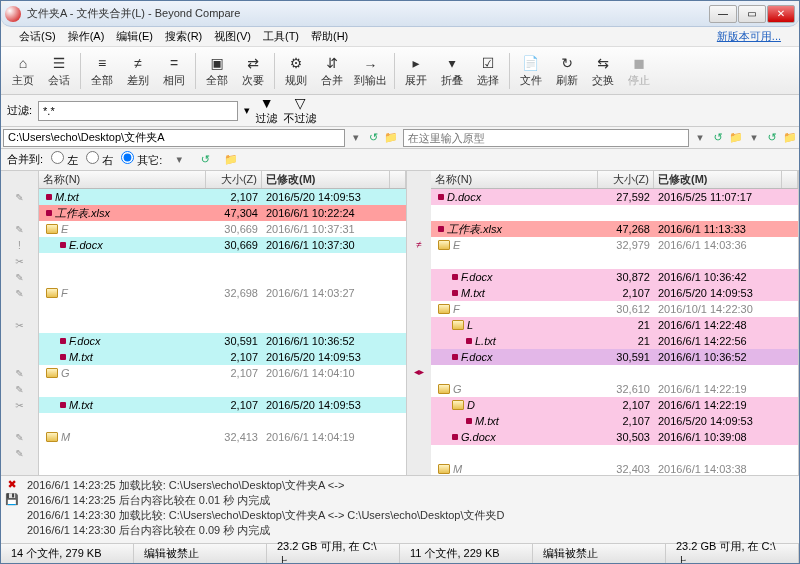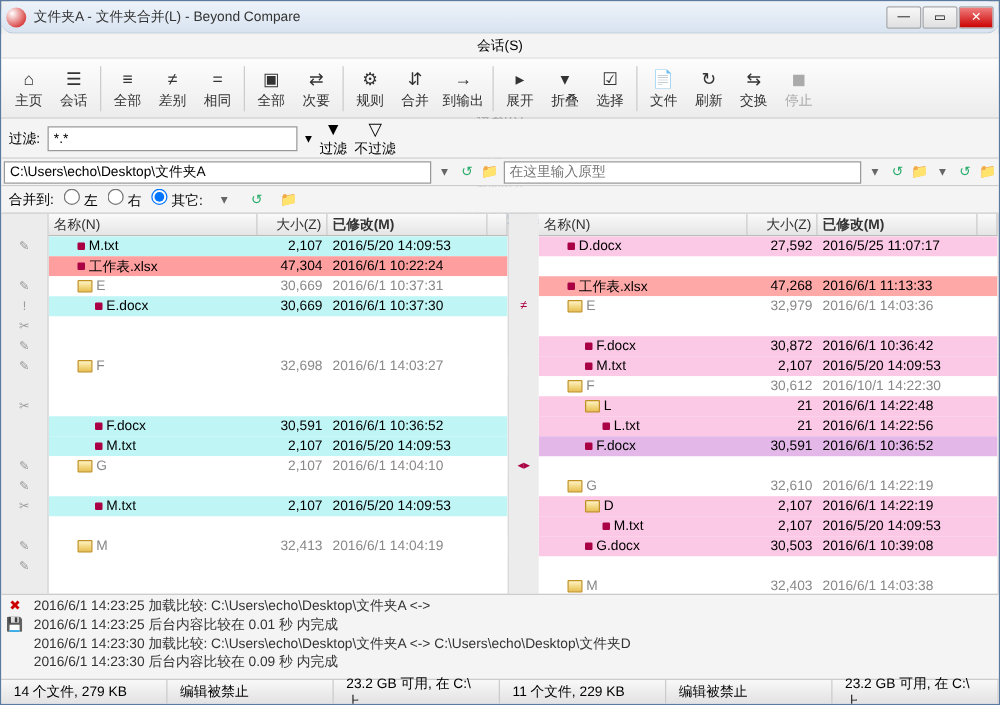--- a/index.html
+++ b/index.html
@@ -3,21 +3,21 @@
 <meta charset="utf-8">
 <style>
 * { margin: 0; padding: 0; box-sizing: border-box; font-family: "Microsoft YaHei", Arial, sans-serif; font-size: 11px; }
 body { width: 800px; height: 564px; background: #f0f0f0; border: 1px solid #5a7aa0; display: flex; flex-direction: column; overflow: hidden; }
 .titlebar { height: 26px; background: linear-gradient(#eef3fa, #d8e3f0); display: flex; align-items: center; padding: 0 4px; border-bottom: 1px solid #b8c8dc; border-radius: 10px; }
 .titlebar .app-icon { width: 16px; height: 16px; border-radius: 50%; background: radial-gradient(circle at 30% 30%, #fff, #c00); margin-right: 6px; }
 .titlebar .title { flex: 1; color: #333; }
 .win-btns { display: flex; gap: 1px; }
 .win-btn { width: 28px; height: 18px; background: linear-gradient(#f8f8f8,#e0e0e0); border: 1px solid #aaa; border-radius: 2px; display: flex; align-items: center; justify-content: center; font-size: 10px; cursor: pointer; }
 .win-btn.close { background: linear-gradient(#f08080,#c00); color: #fff; }
-.menubar { height: 20px; background: #f4f4f4; display: flex; align-items: center; padding: 0 12px; border-bottom: 1px solid #ddd; flex-direction: column; }
+.menubar { height: 20px; background: #f4f4f4; display: flex; align-items: center; padding: 0 12px; border-bottom: 1px solid #ddd; }
 .menubar span { padding: 2px 6px; cursor: pointer; }
 .menubar .spacer { flex: 1; }
 .menubar .update { color: #2060c0; text-decoration: underline; }
 .toolbar { height: 48px; background: linear-gradient(#fdfdfd,#ececec); border-bottom: 1px solid #ccc; display: flex; align-items: center; padding: 0 4px; }
 .tool { display: flex; flex-direction: column; align-items: center; justify-content: center; min-width: 36px; height: 44px; padding: 0 4px; cursor: pointer; color: #333; }
 .tool .ic { width: 20px; height: 20px; display: flex; align-items: center; justify-content: center; font-size: 14px; }
 .tool.disabled { color: #aaa; }
 .tool-sep { width: 1px; height: 36px; background: #ccc; margin: 0 3px; }
 .filterbar { height: 32px; background: #f4f4f4; border-bottom: 1px solid #ccc; display: flex; align-items: center; padding: 0 6px; gap: 6px; }
 .filterbar input.filter { width: 200px; height: 20px; border: 1px solid #999; padding: 0 4px; }
@@ -41,21 +41,21 @@
 .c-date { width: 128px; font-weight: bold; }
 .c-scroll { width: 16px; }
 .rows { flex: 1; overflow: hidden; background: #fff; }
 .row { height: 16px; display: flex; align-items: center; }
 .row.teal { background: #bff5f5; }
 .row.pink { background: #fbc8e5; }
 .row.red { background: #ff9e9e; }
 .row.redr { background: #ffa8a8; }
 .row.purple { background: #e3b7e8; }
 .row.gray { background: #fff; color: #888; }
-.row .rn { flex: 1; display: flex; align-items: center; gap: 3px; padding-left: 20px; overflow: hidden; white-space: nowrap; }
+.row .rn { flex: 1; display: flex; align-items: center; gap: 3px; padding-left: 4px; overflow: hidden; white-space: nowrap; font-style: italic; }
 .row .rs { width: 56px; text-align: right; padding-right: 4px; }
 .row .rd { width: 128px; padding-left: 4px; }
 .row .sc { width: 16px; }
 .ind { display: inline-block; }
 .ficon { width: 12px; height: 10px; }
 .ficon.folder { background: linear-gradient(#fff3c0,#e8c050); border: 1px solid #c09020; border-radius: 1px; }
 .ficon.dot { width: 6px; height: 6px; background: #a04; border-radius: 1px; }
 .log { height: 68px; background: #f4f4f4; border-top: 1px solid #ccc; display: flex; }
 .log-g { width: 22px; display: flex; flex-direction: column; align-items: center; padding-top: 2px; gap: 2px; }
 .log-lines { flex: 1; padding: 2px 4px; color: #333; overflow: hidden; }

